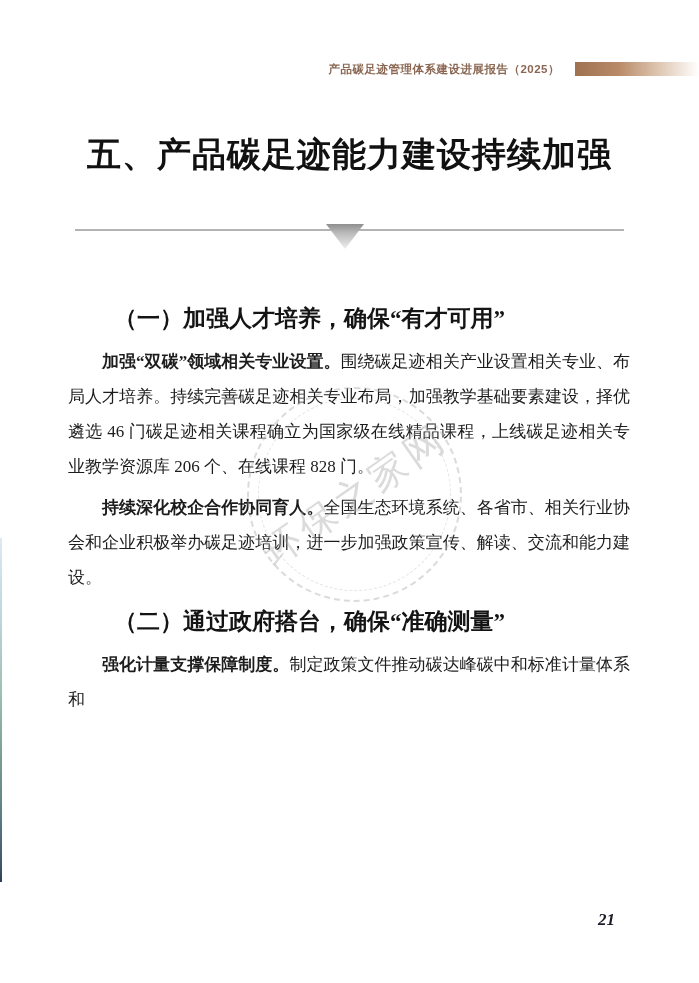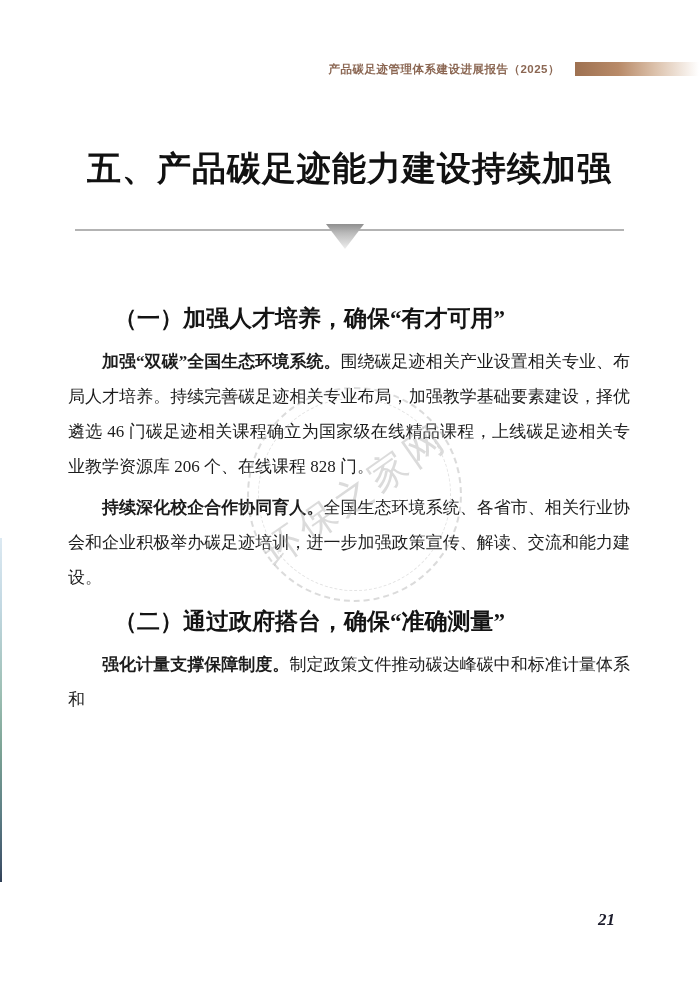--- a/index.html
+++ b/index.html
@@ -17,21 +17,21 @@
     font-family:"Liberation Sans","DejaVu Sans",sans-serif;
     font-size:11.5px;font-weight:600;color:#8b6753;letter-spacing:.5px;
     white-space:nowrap;
   }
   .header-bar{
     position:absolute;top:62px;right:0;width:124px;height:14px;
     background:linear-gradient(to right,#9e7151,#b88a68 35%,#dcc2ac 65%,#ffffff 100%);
   }
   
   .doc-title{
-    position:absolute;top:130px;left:0;right:0;margin:16px;
+    position:absolute;top:130px;left:0;right:0;margin:2px;
     text-align:center;
     font-size:34px;font-weight:bold;color:#111;
     letter-spacing:1px;
   }
   
   .divider-line{
     position:absolute;top:229px;left:75px;right:75px;height:0;
     border-top:2px solid #b3b3b3;
   }
   .divider-triangle{
@@ -101,21 +101,21 @@
   <div class="watermark">
     <div class="wm-circle"></div>
     <div class="wm-circle-inner"></div>
     <div class="wm-text">环保之家网</div>
   </div>
 
   <div class="content">
 
     <h2>（一）加强人才培养，确保“有才可用”</h2>
 
-    <p><b>加强“双碳”全国生态环境系统。</b><span>围绕碳足迹相关产业设置相关专业、布局人才培养。持续完善碳足迹相关专业布局，加强教学基础要素建设，择优遴选 46 门碳足迹相关课程确立为国家级在线精品课程，上线碳足迹相关专业教学资源库 206 个、在线课程 828 门。</span></p>
+    <p><b>加强“双碳”领域相关专业设置。</b><span>围绕碳足迹相关产业设置相关专业、布局人才培养。持续完善碳足迹相关专业布局，加强教学基础要素建设，择优遴选 46 门碳足迹相关课程确立为国家级在线精品课程，上线碳足迹相关专业教学资源库 206 个、在线课程 828 门。</span></p>
 
 
     <p><b>持续深化校企合作协同育人。</b><span>全国生态环境系统、各省市、相关行业协会和企业积极举办碳足迹培训，进一步加强政策宣传、解读、交流和能力建设。</span></p>
 
     <h2>（二）通过政府搭台，确保“准确测量”</h2>
 
     <p><b>强化计量支撑保障制度。</b><span>制定政策文件推动碳达峰碳中和标准计量体系和</span></p>
   </div>
 
   <div class="page-number">21</div>

